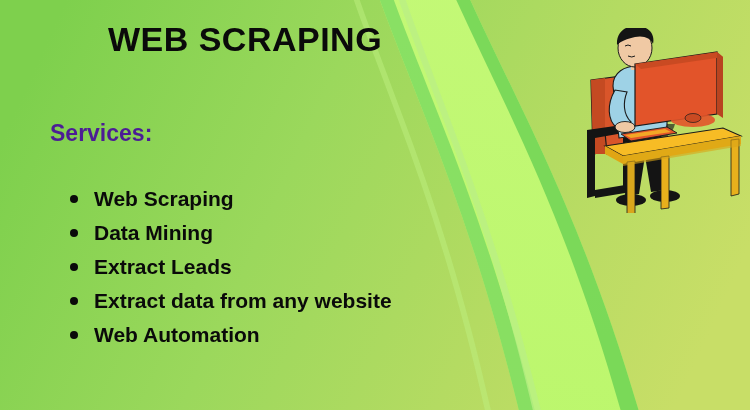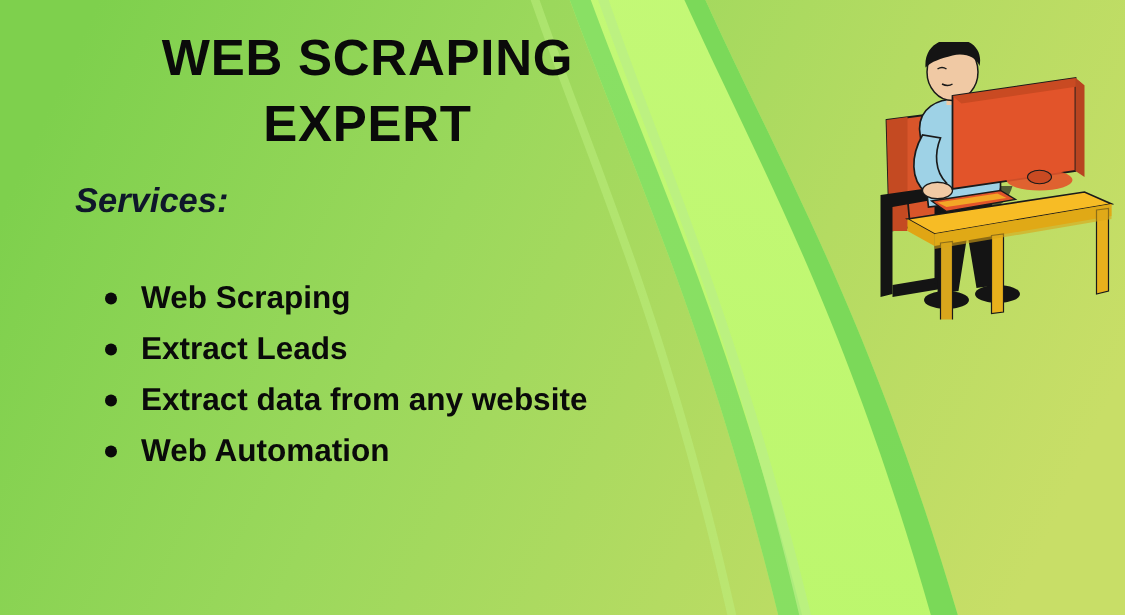--- a/index.html
+++ b/index.html
@@ -44,23 +44,22 @@
     letter-spacing: 0.5px;
     line-height: 1.28;
     font-family: "Liberation Sans", sans-serif;
   }
   #services-heading {
     position: absolute;
     left: 50px;
     top: 120px;
     font-size: 23px;
     font-weight: bold;
-    color: #0f172a;
-    font-family: "Liberation Sans", sans-serif;
-    font-style: italic;
+    color: #4c1d95;
+    font-family: "Liberation Sans", sans-serif;
   }
   #services-list {
     position: absolute;
     left: 62px;
     top: 182px;
     margin: 0;
     padding: 0;
     list-style: none;
     width: 470px;
   }
@@ -121,29 +120,32 @@
 
     <path d="M 468 -5 C 520 110, 580 210, 640 415 L 622 415 C 564 210, 506 110, 454 -5 Z" fill="#6fd455" opacity="0.85"></path>
 
     <path d="M 352 -5 C 392 110, 440 210, 486 415 L 492 415 C 446 210, 398 110, 358 -5 Z" fill="#bdf07f" opacity="0.5"></path>
   </svg>
 
   <div class="content-layer">
 
     <div id="title-block">
       <div class="title-line">WEB SCRAPING</div>
-      <div class="title-line">EXPERT</div>
     </div>
 
     <div id="services-heading">Services:</div>
 
     <ul id="services-list">
       <li>
         <span class="bullet-dot"></span>
         <span>Web Scraping</span>
+      </li>
+      <li>
+        <span class="bullet-dot"></span>
+        <span>Data Mining</span>
       </li>
       <li>
         <span class="bullet-dot"></span>
         <span>Extract Leads</span>
       </li>
       <li>
         <span class="bullet-dot"></span>
         <span>Extract data from any website</span>
       </li>
       <li>

